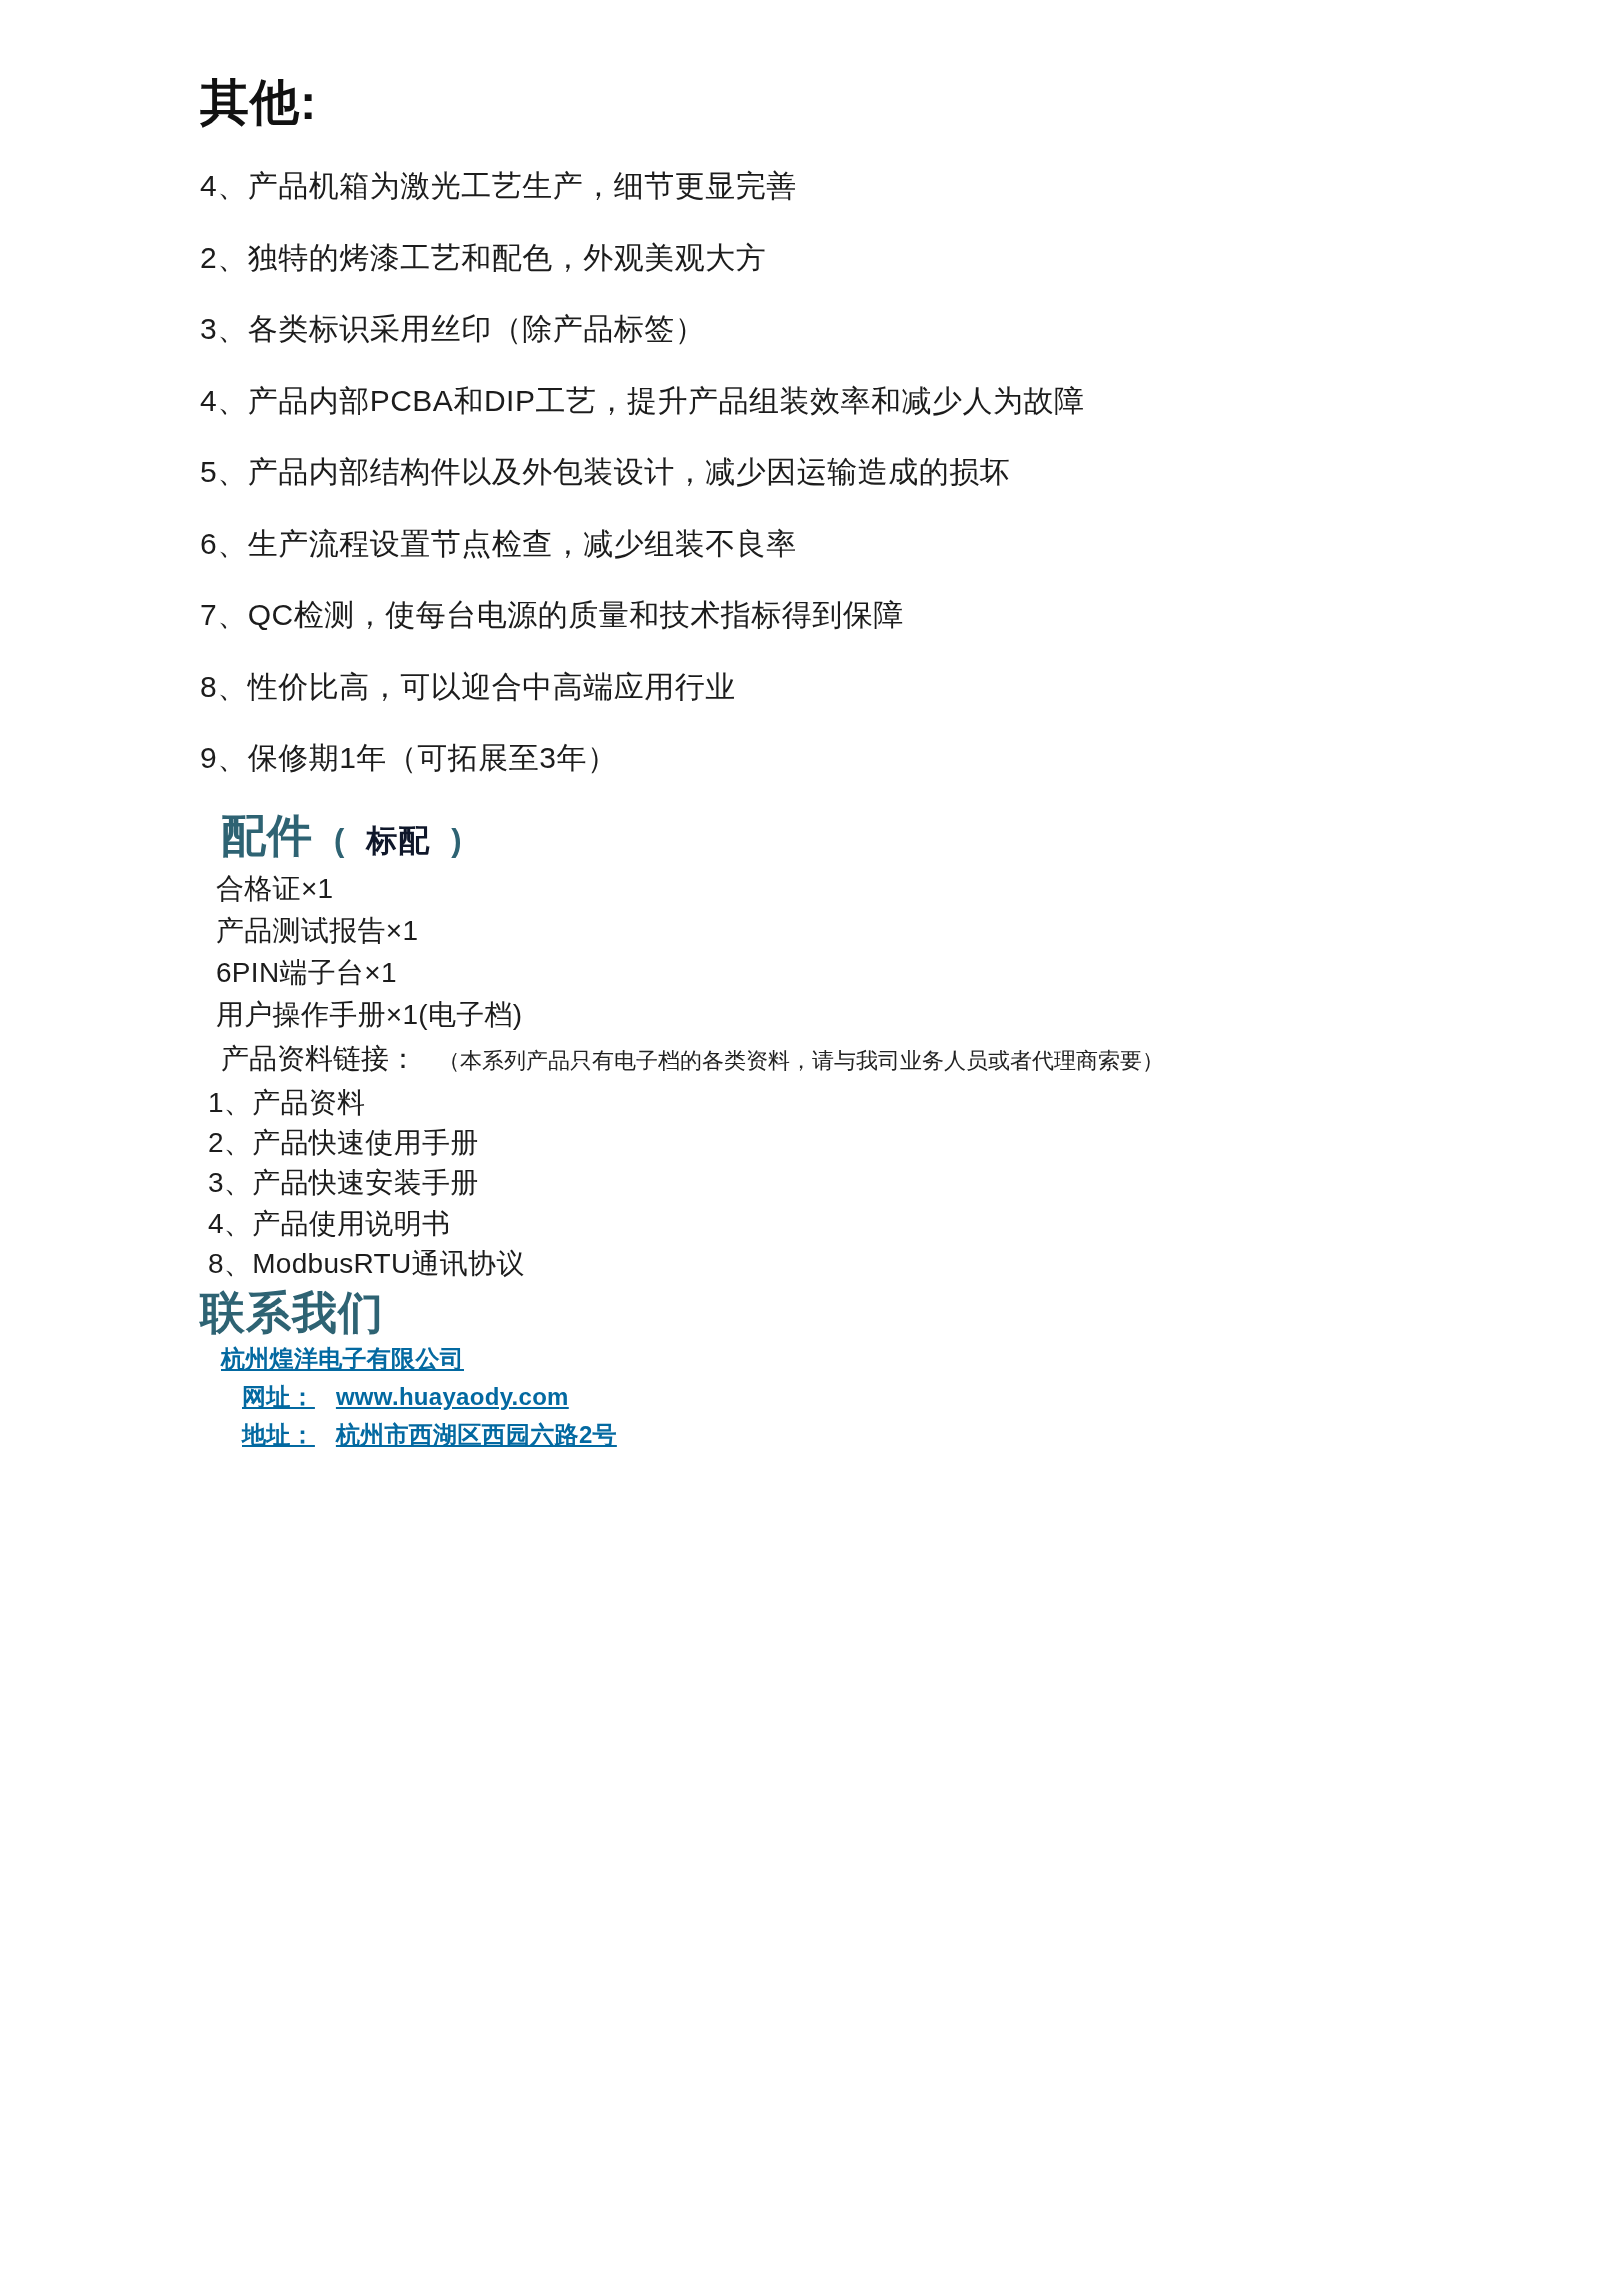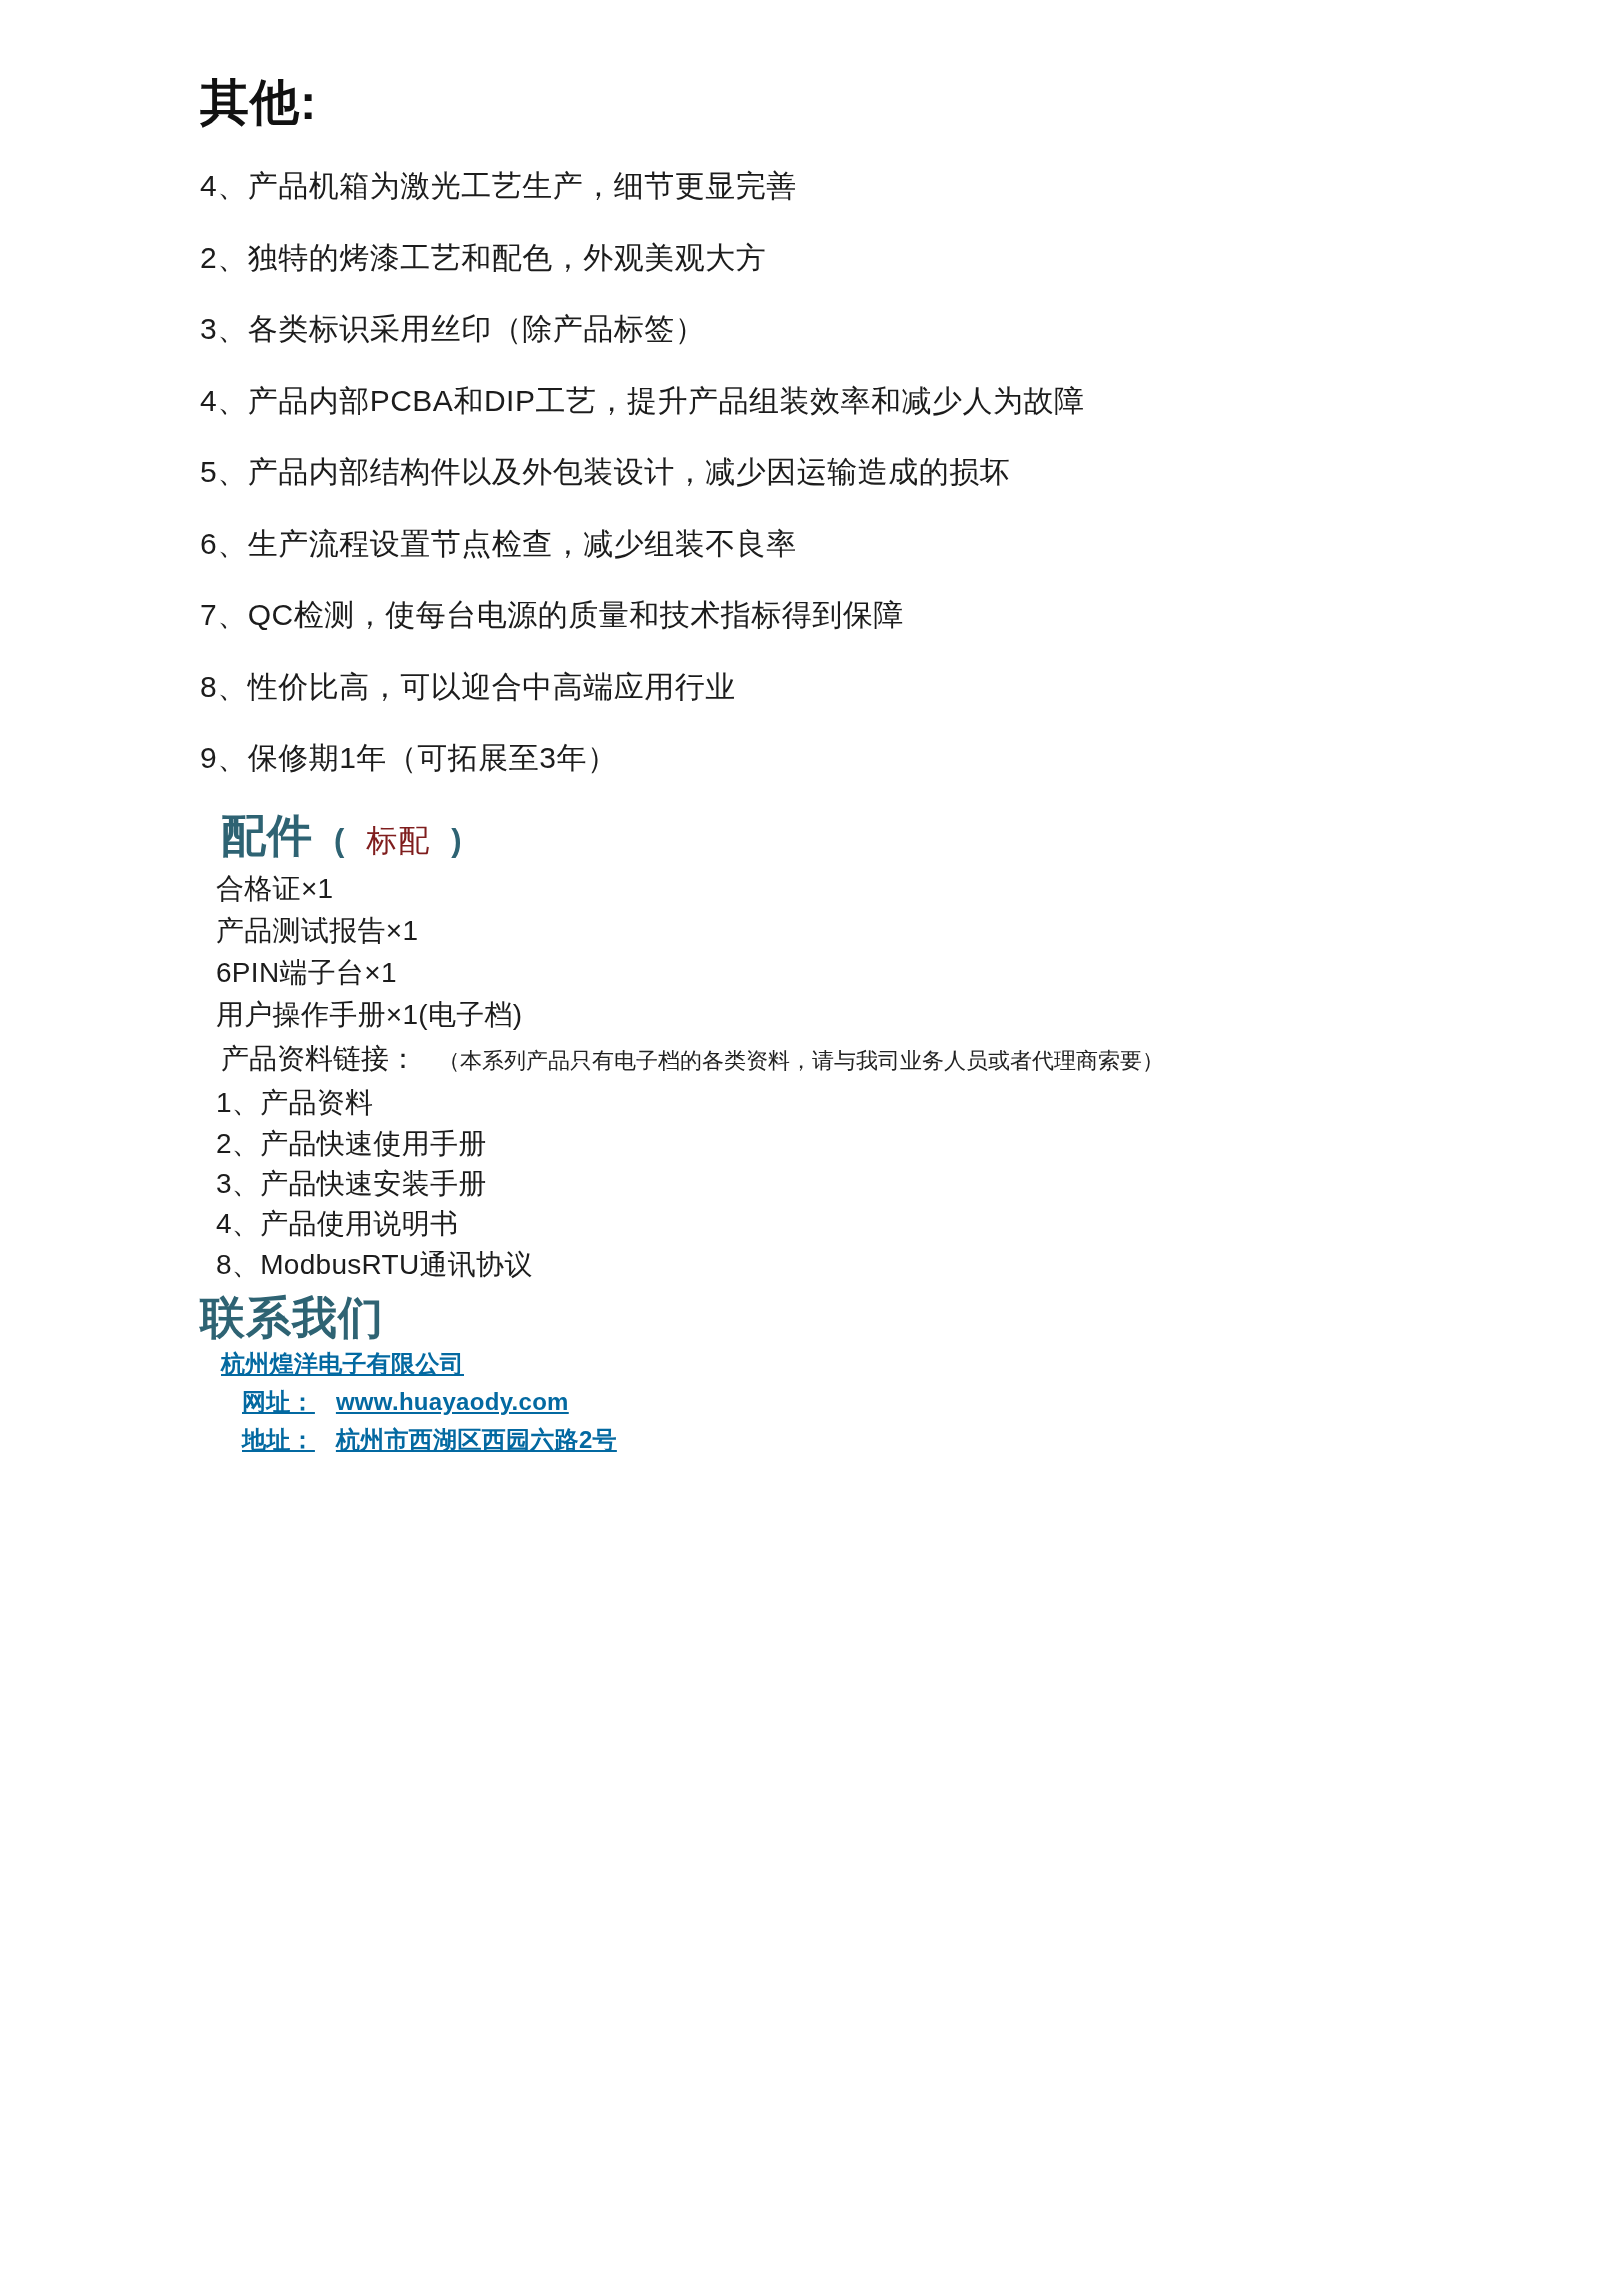--- a/index.html
+++ b/index.html
@@ -21,32 +21,32 @@
   ul.others { list-style:none; margin:41px 0 0 0; padding:0; }
   ul.others li {
     font-size:30px; line-height:1.15; color:#1c1c1c;
     margin:0 0 37px 0; letter-spacing:0.5px;
   }
 
   .section-heading {
     font-size:45px; font-weight:bold; color:var(--accent);
     margin:35px 0 17.4px 0; line-height:1.0; letter-spacing:1px;
   }
-  .section-heading .suffix-text { font-size:31px; color:#7f1d1d; font-weight:normal; }
+  .section-heading .suffix-text { font-size:31px; color:#0f172a; font-weight:bold; }
   .section-heading .suffix-paren { font-size:31px; color:var(--accent); font-weight:bold; }
 
   ul.accessories { list-style:none; margin:16px; padding:0; }
   ul.accessories li {
     font-size:28px; line-height:1.0; color:#1c1c1c;
     margin:0 0 14px 0; letter-spacing:0.3px;
   }
   .link-line { font-size:28px; line-height:1.0; margin:0 0 15.3px 0; color:#1c1c1c; }
   .link-line .note { font-size:22px; color:#222; letter-spacing:0; }
 
-  ul.docs { list-style:none; margin:16px; padding:0; }
+  ul.docs { list-style:none; margin:8px; padding:0; }
   ul.docs li {
     font-size:28px; line-height:1.0; color:#1c1c1c;
     margin:0 0 12.3px 0; letter-spacing:0.3px;
   }
 
   .contact-heading { margin:5.1px 0 12.3px 0; }
   .contact-block { }
   .contact-line {
     font-size:24px; line-height:1.0; font-weight:600; color:#0369a1;
     margin:0 0 14px 0; letter-spacing:0.3px;text-decoration:underline;

